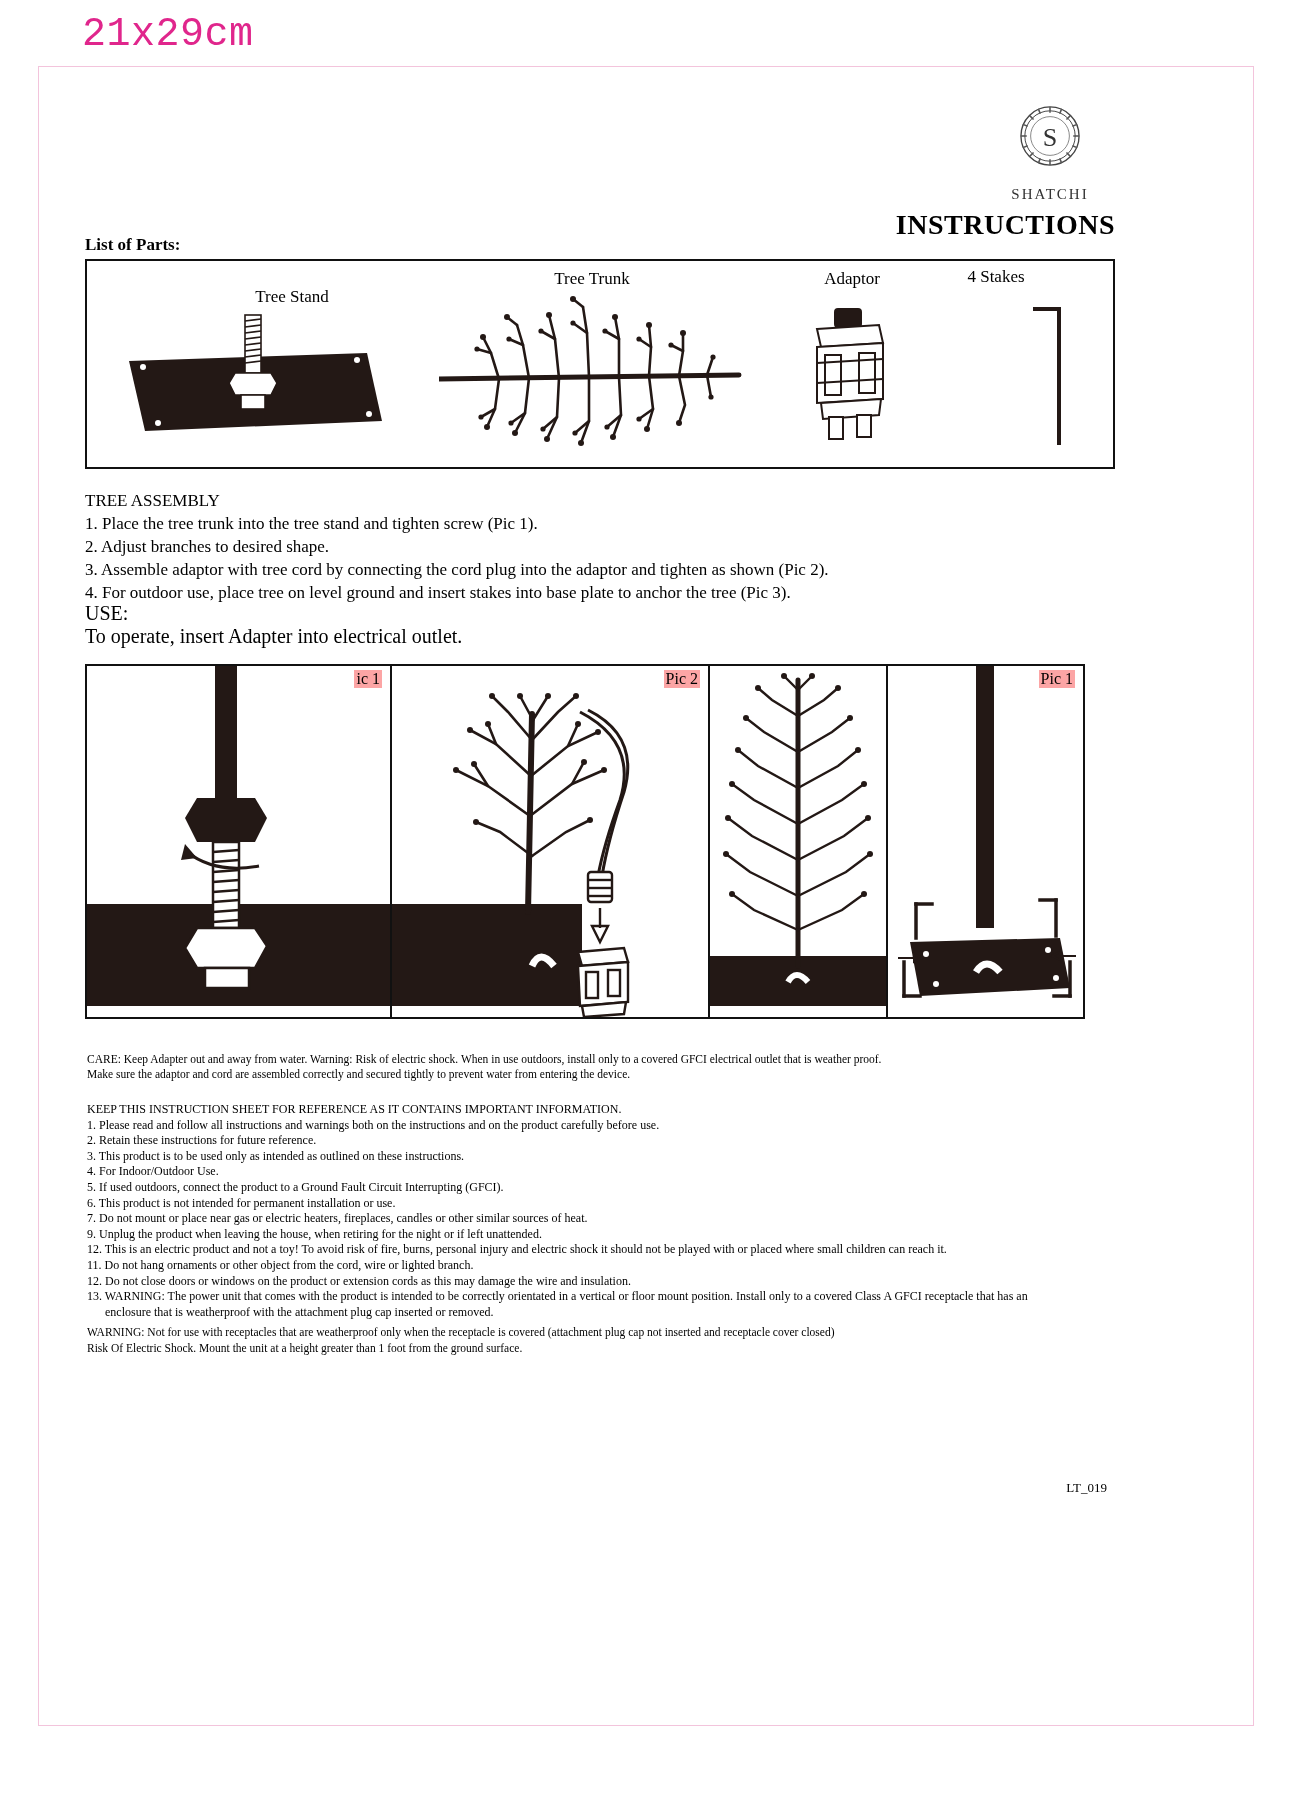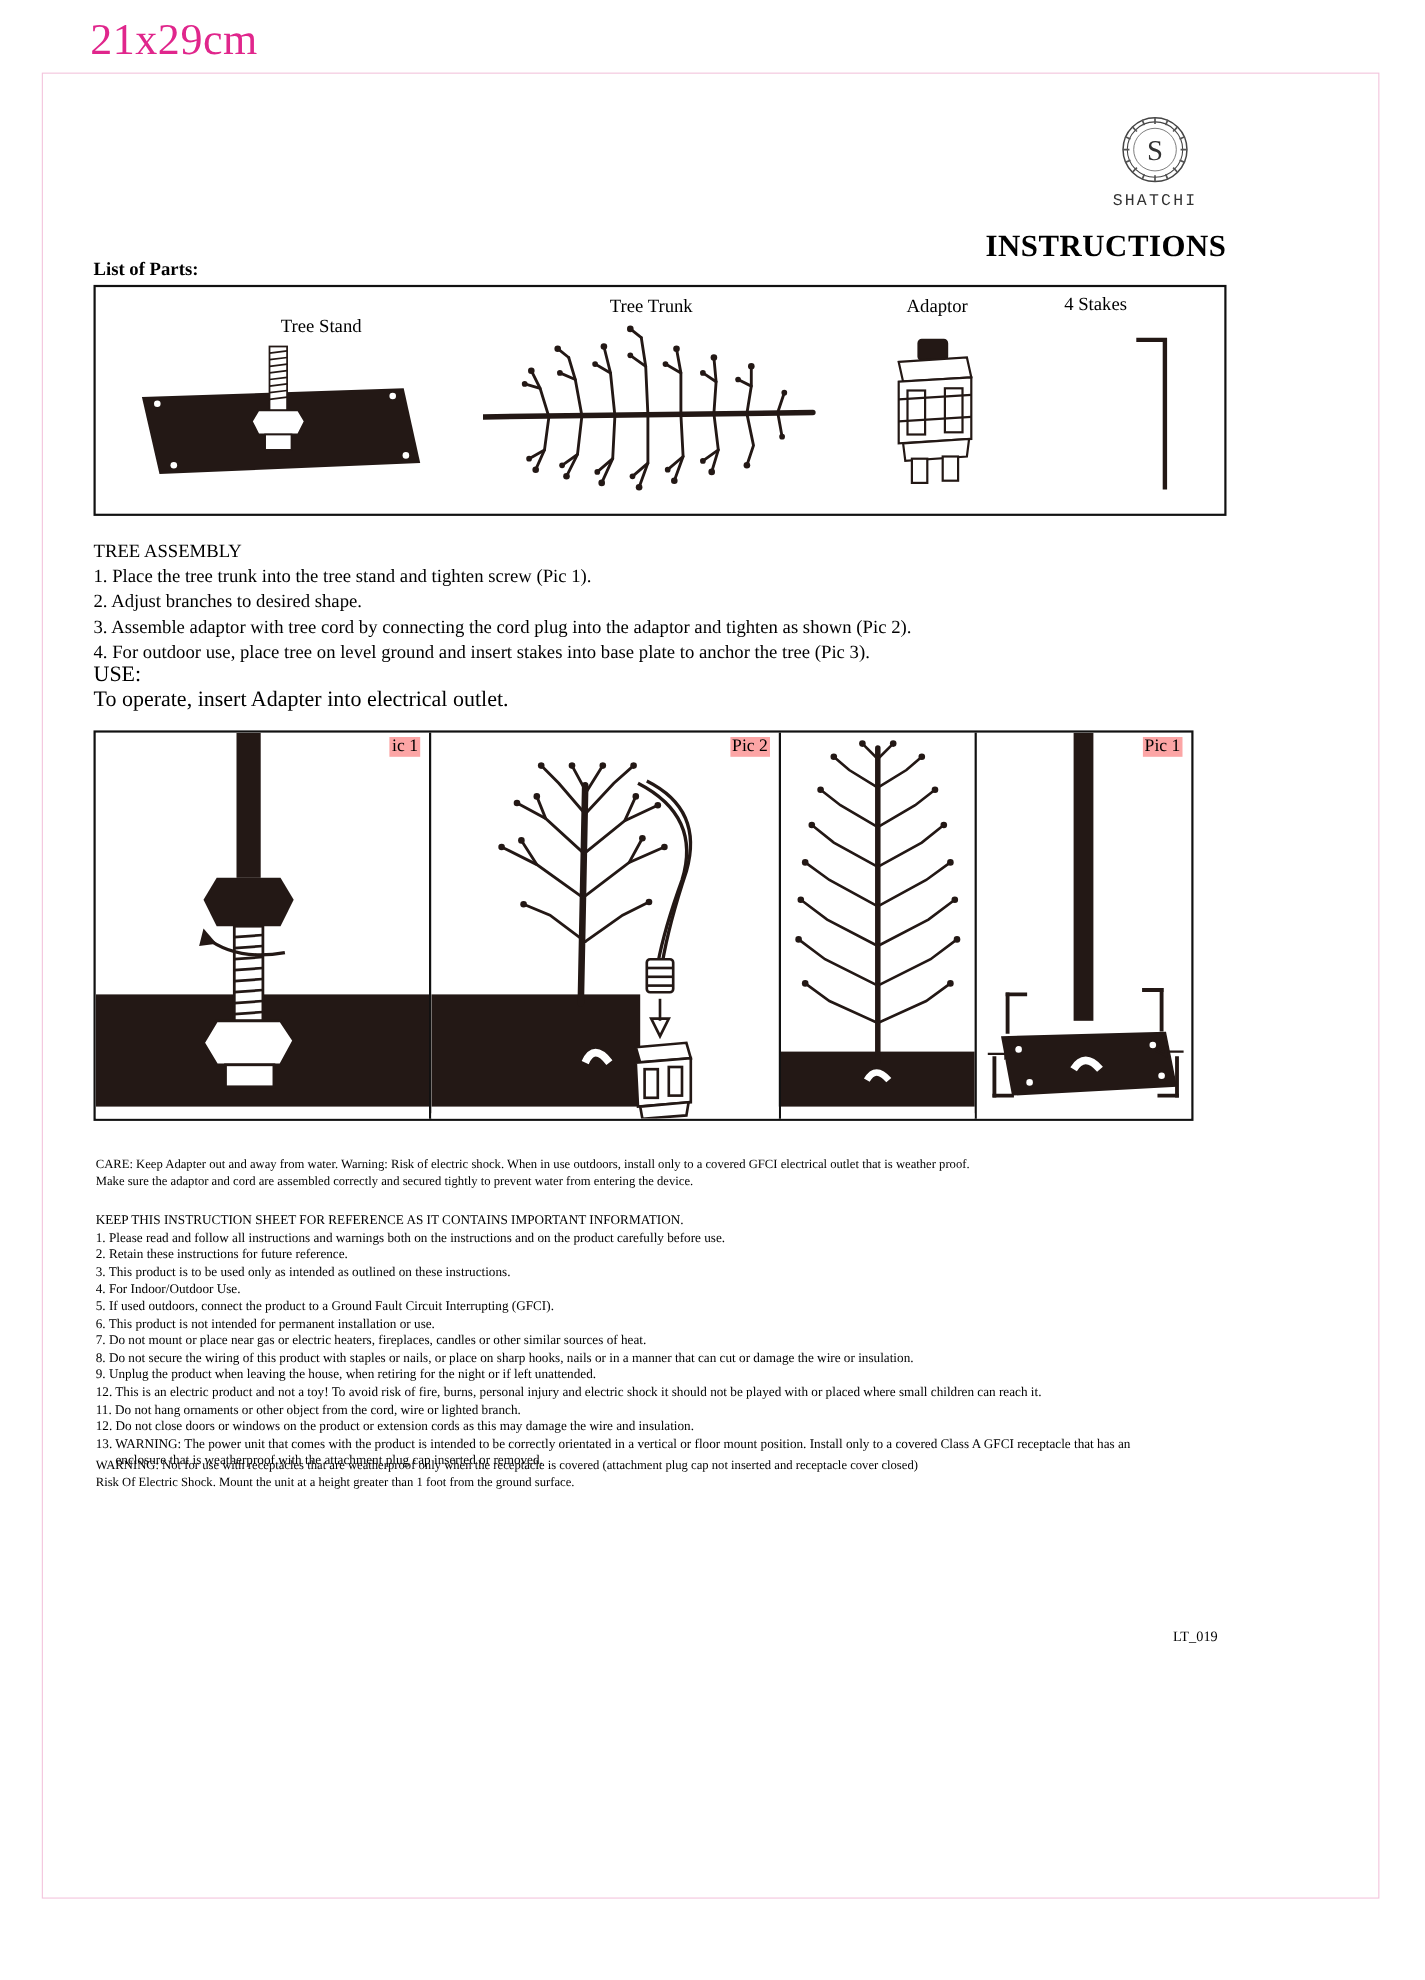--- a/index.html
+++ b/index.html
@@ -14,21 +14,21 @@
     font-family: "Liberation Serif", serif;
     color: #000000;
     overflow: hidden;
   }
 
   
   .size-caption {
     position: absolute;
     left: 82px;
     top: 12px;
-    font-family: Liberation Serif, serif;
+    font-family: Liberation Mono, monospace;
     font-size: 40px;
     font-weight: 400;
     color: #e0268c;
     letter-spacing: 0.5px;
   }
 
   
   .sheet {
     position: absolute;
     left: 38px;
@@ -75,25 +75,25 @@
     width: 130px;
     text-align: center;
   }
   .logo-mark {
     width: 62px;
     height: 62px;
     margin: 0 auto;
     display: block;
   }
   .logo-word {
-    font-family: Liberation Mono, monospace;
+    font-family: Liberation Serif, serif;
     font-size: 15px;
     letter-spacing: 2px;
     color: #333;
-    margin-top: 7px;
+    margin-top: 19px;
   }
 
   
   .parts-box {
     position: absolute;
     left: 0;
     top: 162px;
     width: 1030px;
     height: 210px;
     border: 2px solid #111;
@@ -547,21 +547,20 @@
 
     <div class="keep-block">
       <div class="keep-head">KEEP THIS INSTRUCTION SHEET FOR REFERENCE AS IT CONTAINS IMPORTANT INFORMATION.</div>
       <div class="keep-item">1. Please read and follow all instructions and warnings both on the instructions and on the product carefully before use.</div>
       <div class="keep-item">2. Retain these instructions for future reference.</div>
       <div class="keep-item">3. This product is to be used only as intended as outlined on these instructions.</div>
       <div class="keep-item">4. For Indoor/Outdoor Use.</div>
       <div class="keep-item">5. If used outdoors, connect the product to a Ground Fault Circuit Interrupting (GFCI).</div>
       <div class="keep-item">6. This product is not intended for permanent installation or use.</div>
       <div class="keep-item">7. Do not mount or place near gas or electric heaters, fireplaces, candles or other similar sources of heat.</div>
-      <div class="keep-item">8. Do not secure the wiring of this product with staples or nails, or place on sharp hooks, nails or in a manner that can cut or damage the wire or insulation.</div>
       <div class="keep-item">9. Unplug the product when leaving the house, when retiring for the night or if left unattended.</div>
       <div class="keep-item">12. This is an electric product and not a toy! To avoid risk of fire, burns, personal injury and electric shock it should not be played with or placed where small children can reach it.</div>
       <div class="keep-item">11. Do not hang ornaments or other object from the cord, wire or lighted branch.</div>
       <div class="keep-item">12. Do not close doors or windows on the product or extension cords as this may damage the wire and insulation.</div>
       <div class="keep-item">13. WARNING: The power unit that comes with the product is intended to be correctly orientated in a vertical or floor mount position. Install only to a covered Class A GFCI receptacle that has an</div>
       <div class="keep-cont">enclosure that is weatherproof with the attachment plug cap inserted or removed.</div>
     </div>
 
     <div class="final-warning">
       <div>WARNING: Not for use with receptacles that are weatherproof only when the receptacle is covered (attachment plug cap not inserted and receptacle cover closed)</div>

